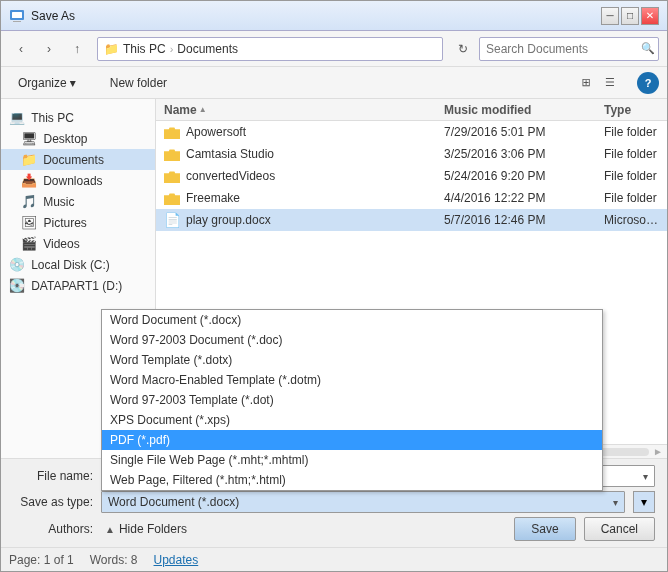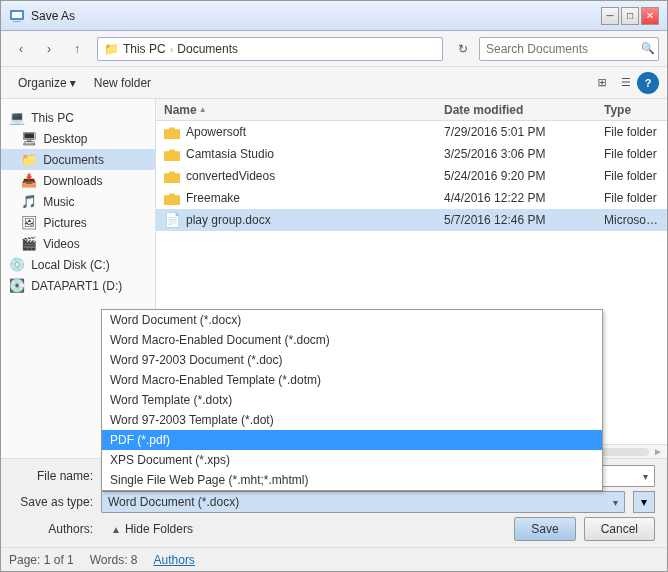--- a/index.html
+++ b/index.html
@@ -10,21 +10,21 @@
     .title-bar-text { font-size: 12px; color: #222; flex: 1; }
     .title-bar-buttons { display: flex; gap: 2px; }
     .title-btn { width: 18px; height: 18px; border: 1px solid #999; background: linear-gradient(to bottom, #f5f5f5, #ddd); cursor: pointer; font-size: 10px; display: flex; align-items: center; justify-content: center; color: #333; }
     .title-btn.close { background: linear-gradient(to bottom, #f88, #e44); color: #fff; }
     .nav-bar { background: #f5f5f5; height: 36px; display: flex; align-items: center; padding: 0 8px; gap: 4px; border-bottom: 1px solid #ddd; }
     .nav-btn { width: 24px; height: 24px; background: transparent; border: 1px solid transparent; border-radius: 3px; cursor: pointer; display: flex; align-items: center; justify-content: center; color: #555; font-size: 12px; }
     .breadcrumb { flex: 1; height: 24px; background: #fff; border: 1px solid #aac; border-radius: 2px; display: flex; align-items: center; padding: 0 6px; font-size: 12px; color: #333; gap: 4px; margin: 0 4px; }
     .search-box { width: 180px; height: 24px; background: #fff; border: 1px solid #aac; border-radius: 2px; display: flex; align-items: center; padding: 0 6px; }
     .search-box input { border: none; outline: none; font-size: 12px; flex: 1; color: #701a75; background: transparent; }
     .search-icon { color: #aaa; font-size: 11px; }
-    .toolbar { background: #f5f5f5; height: 32px; display: flex; align-items: center; padding: 0 8px; gap: 0; border-bottom: 1px solid #ddd; }
+    .toolbar { background: #f5f5f5; height: 32px; display: flex; align-items: center; padding: 0 8px; gap: 16px; border-bottom: 1px solid #ddd; }
     .toolbar-btn { height: 22px; padding: 0 8px; background: transparent; border: 1px solid transparent; border-radius: 2px; cursor: pointer; display: flex; align-items: center; gap: 3px; font-size: 12px; color: #333; }
     .view-icons { display: flex; gap: 2px; margin-left: auto; }
     .view-icon { width: 22px; height: 22px; background: transparent; border: 1px solid transparent; cursor: pointer; display: flex; align-items: center; justify-content: center; font-size: 11px; color: #555; }
     .help-btn { width: 22px; height: 22px; background: #1a6fb0; border-radius: 50%; color: #fff; display: flex; align-items: center; justify-content: center; font-size: 11px; font-weight: bold; cursor: pointer; }
     .main-content { display: flex; flex: 1; overflow: hidden; }
     .sidebar { width: 155px; background: #fafafa; border-right: 1px solid #ddd; overflow-y: auto; padding: 8px 0; flex-shrink: 0; }
     .sidebar-item { display: flex; align-items: center; padding: 3px 8px; cursor: pointer; gap: 6px; color: #333; font-size: 12px; }
     .sidebar-item.selected { background: #cce0f5; }
     .file-list-container { flex: 1; overflow: hidden; display: flex; flex-direction: column; }
     .file-list-header { display: flex; align-items: center; background: #f5f5f5; border-bottom: 1px solid #ddd; height: 22px; padding: 0 4px; }
@@ -43,21 +43,21 @@
     .scrollbar-area { height: 14px; background: #f5f5f5; border-top: 1px solid #ddd; display: flex; align-items: center; padding: 0 4px; }
     .scrollbar-track { height: 8px; flex: 1; background: #e0e0e0; border-radius: 4px; }
     .scrollbar-thumb { height: 8px; width: 30%; background: #aaa; border-radius: 4px; }
     .bottom-panel { background: #f0f0f0; border-top: 1px solid #ddd; padding: 6px 12px; display: flex; flex-direction: column; gap: 4px; }
     .field-row { display: flex; align-items: center; gap: 8px; }
     .field-label { width: 80px; text-align: right; font-size: 12px; color: #333; }
     .field-input { flex: 1; height: 22px; background: #fff; border: 1px solid #999; border-radius: 1px; padding: 0 6px; font-size: 12px; color: #333; display: flex; align-items: center; justify-content: space-between; cursor: pointer; }
     .field-input.highlighted { background: #cce0f5; }
     .dropdown-arrow { font-size: 10px; color: #555; }
     .dropdown-btn { width: 22px; height: 22px; background: #cde0f5; border: 1px solid #999; display: flex; align-items: center; justify-content: center; cursor: pointer; }
-    .authors-row { display: flex; align-items: center; gap: 18px; }
+    .authors-row { display: flex; align-items: center; gap: 12px; }
     .authors-label { width: 80px; text-align: right; font-size: 12px; color: #333; }
     .authors-value { font-size: 12px; color: #333; }
     .dropdown-item { padding: 3px 8px; font-size: 12px; color: #333; cursor: pointer; white-space: nowrap; }
     .dropdown-item.selected { background: #3399ff; color: #fff; }
     .btn { height: 24px; padding: 0 16px; border: 1px solid #999; border-radius: 2px; cursor: pointer; font-size: 12px; background: linear-gradient(to bottom, #f8f8f8, #e0e0e0); color: #333; }
     .btn.primary { background: linear-gradient(to bottom, #d0e4f7, #a8c8e8); }
     .hide-folders { display: flex; align-items: center; gap: 4px; cursor: pointer; font-size: 12px; color: #333; }
     .chevron-up { font-size: 10px; color: #555; }
     .status-bar { background: #f0f0f0; border-top: 1px solid #ddd; height: 24px; display: flex; align-items: center; padding: 0 8px; font-size: 11px; color: #555; gap: 16px; }
     .window-wrapper { position: relative; }
@@ -158,21 +158,21 @@
       </div>
     </div>
 
     <div class="file-list-container">
       <div class="file-list-header">
         <div class="col-header col-name">
           <span>Name</span>
           <span class="sort-arrow">▲</span>
         </div>
         <div class="col-header col-date">
-          <span>Date modified</span>
+          <span>Music modified</span>
         </div>
         <div class="col-header col-type">
           <span>Type</span>
         </div>
       </div>
       <div class="file-list">
 
       <div class="file-row">
               <div class="file-cell name">
                 <div style="width: 16px; height: 14px; background: rgb(245, 197, 66); clip-path: polygon(0px 30%, 30% 30%, 35% 18%, 65% 18%, 70% 30%, 100% 30%, 100% 100%, 0px 100%); flex-shrink: 0;"></div>
@@ -236,28 +236,28 @@
       <span class="field-label">Save as type:</span>
       <div style="flex:1;position:relative;">
         <div class="field-input highlighted">
           <span>Word Document (*.docx)</span>
           <span class="dropdown-arrow">▾</span>
         </div>
 
         <div id="savetype-dropdown" style="position:absolute;bottom:22px;left:0;right:22px;background:#fff;border:1px solid #999;box-shadow:2px 2px 4px rgba(0,0,0,0.2);z-index:200;">
 
         <div class="dropdown-item">Word Document (*.docx)</div>
-              <div class="dropdown-item">Word Macro-Enabled Document (*.docm)</div>
               <div class="dropdown-item">Word 97-2003 Document (*.doc)</div>
+              <div class="dropdown-item">Word Template (*.dotx)</div>
               <div class="dropdown-item">Word Macro-Enabled Template (*.dotm)</div>
-              <div class="dropdown-item">Word Template (*.dotx)</div>
               <div class="dropdown-item">Word 97-2003 Template (*.dot)</div>
+              <div class="dropdown-item">XPS Document (*.xps)</div>
               <div class="dropdown-item selected">PDF (*.pdf)</div>
-              <div class="dropdown-item">XPS Document (*.xps)</div>
               <div class="dropdown-item">Single File Web Page (*.mht;*.mhtml)</div>
+              <div class="dropdown-item">Web Page, Filtered (*.htm;*.html)</div>
             </div>
       </div>
       <div class="dropdown-btn">▾</div>
     </div>
     <div class="authors-row">
       <span class="authors-label">Authors:</span>
       <span class="authors-value">
         <div class="hide-folders">
           <span class="chevron-up">▲</span>
           <span>Hide Folders</span>
@@ -266,16 +266,16 @@
       <div style="margin-left:auto;display:flex;gap:8px;">
         <button class="btn primary">Save</button>
         <button class="btn">Cancel</button>
       </div>
     </div>
   </div>
 
   <div class="status-bar">
     <span>Page: 1 of 1</span>
     <span>Words: 8</span>
-    <span style="color:#1a6fb0;cursor:pointer;text-decoration:underline;">Authors</span>
+    <span style="color:#1a6fb0;cursor:pointer;text-decoration:underline;">Updates</span>
   </div>
 </div>
 </div>
 
 </body></html>

